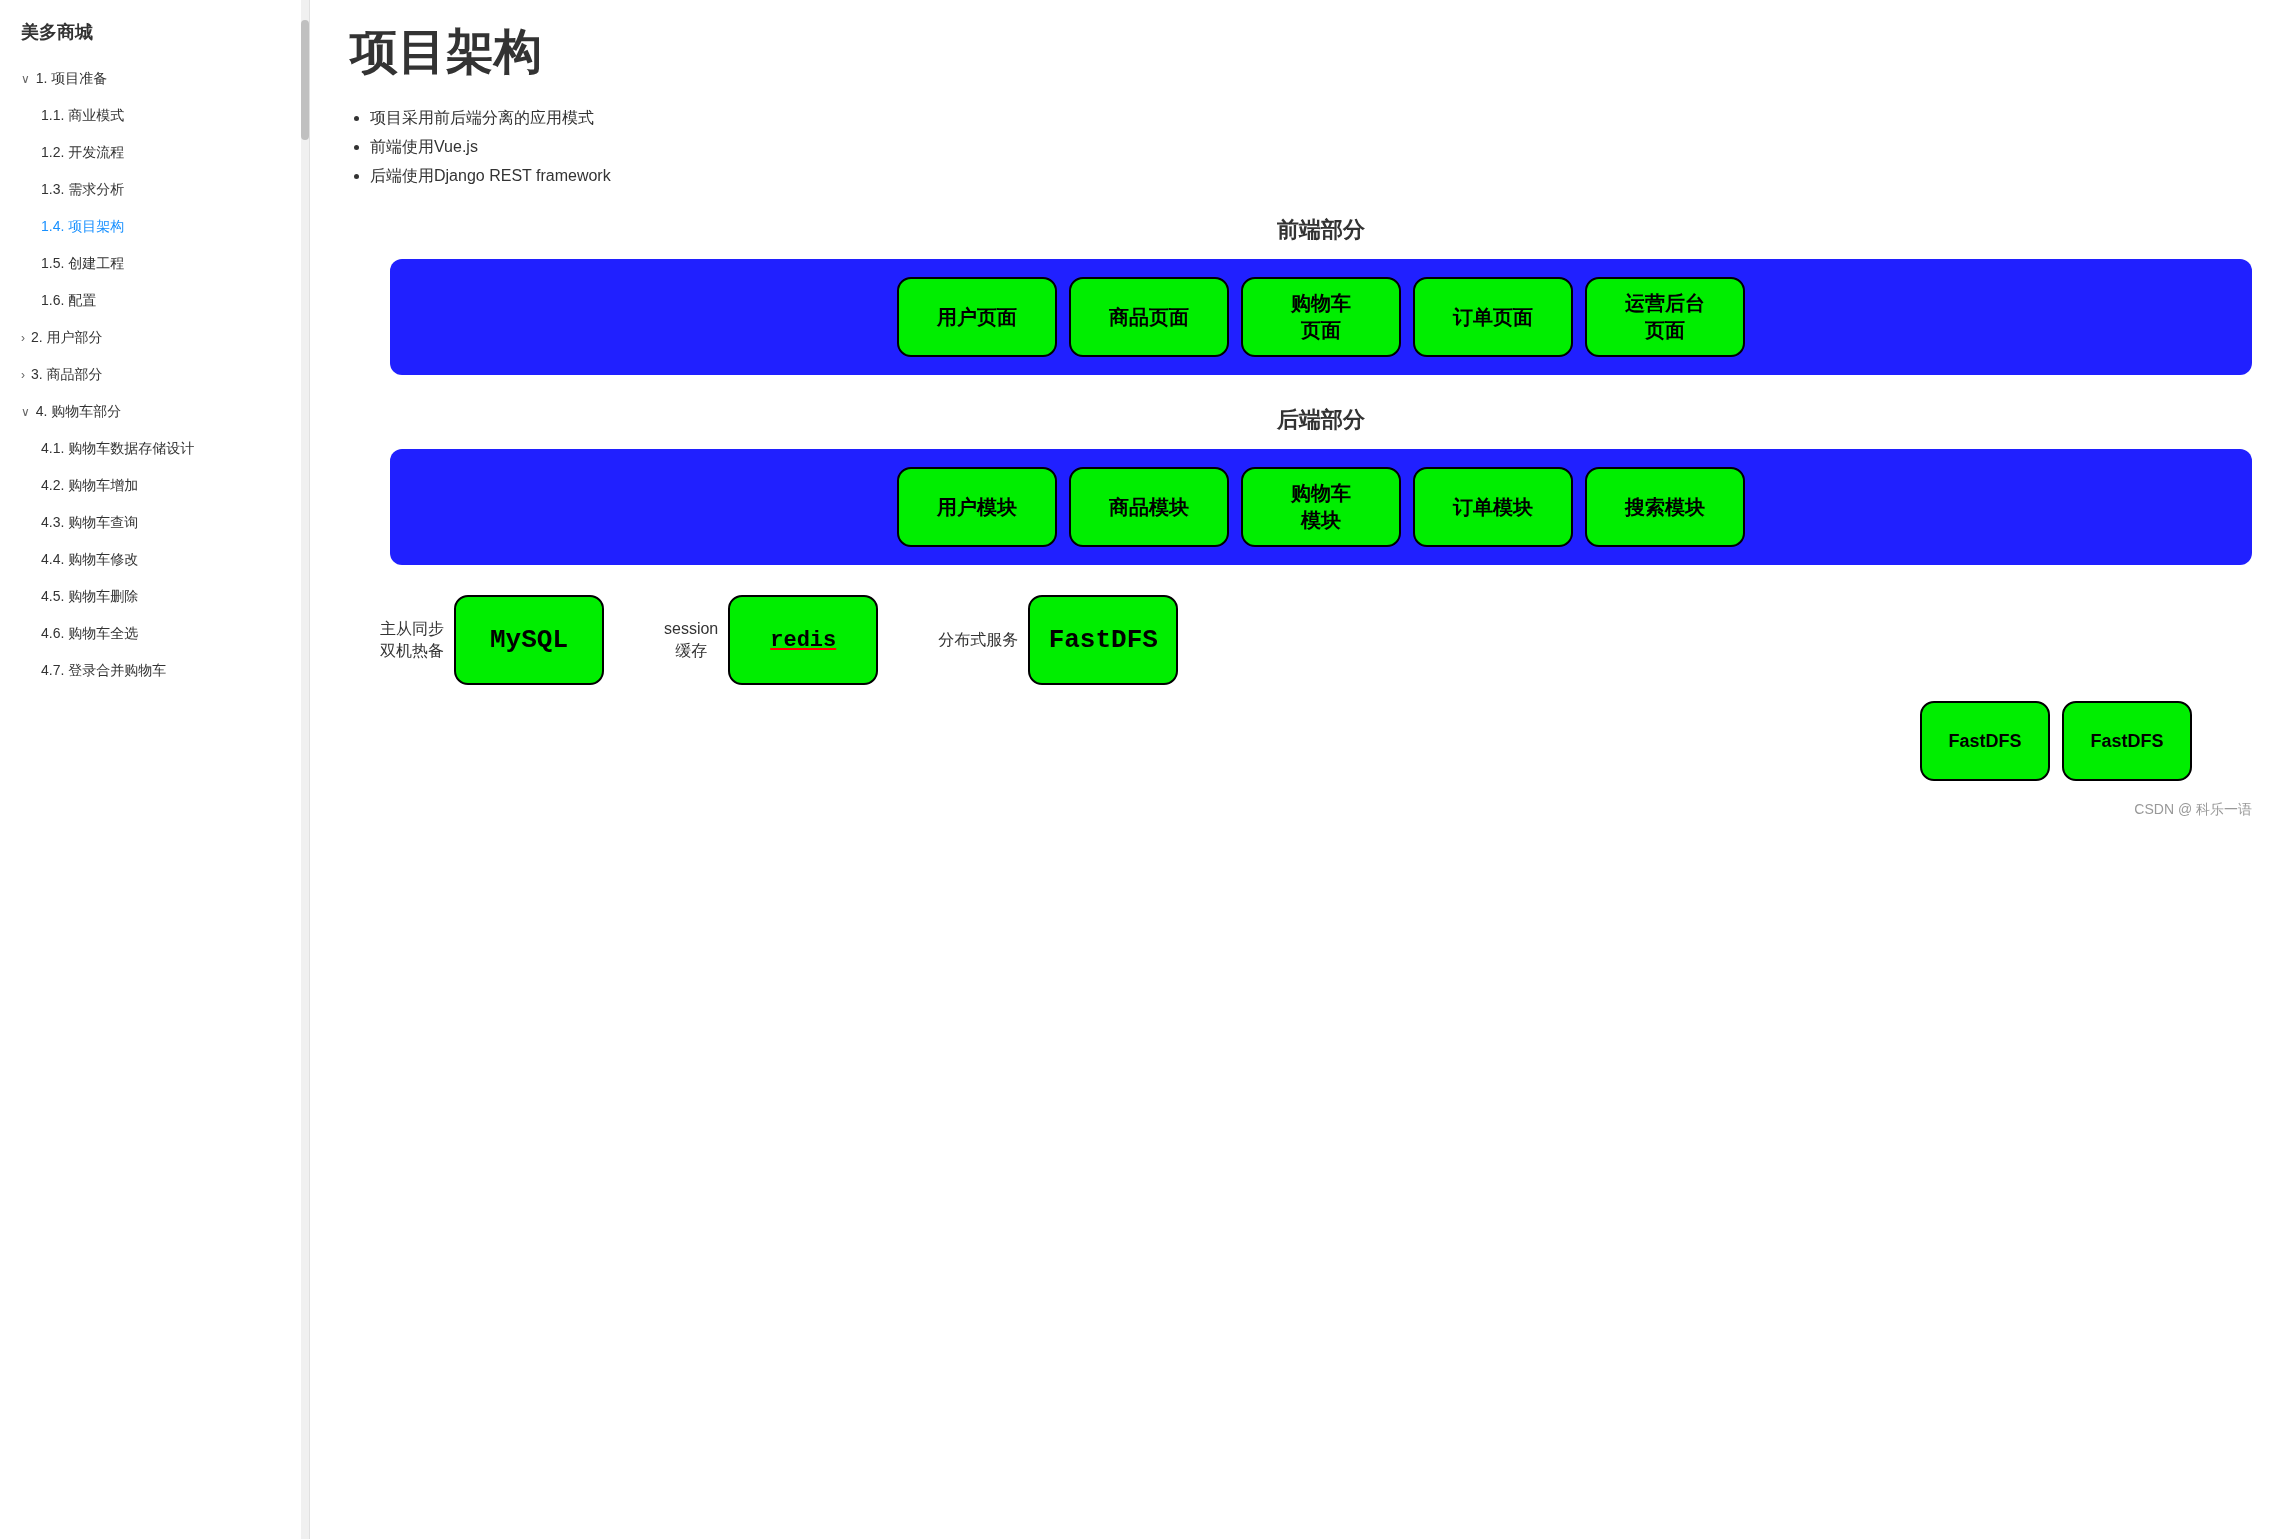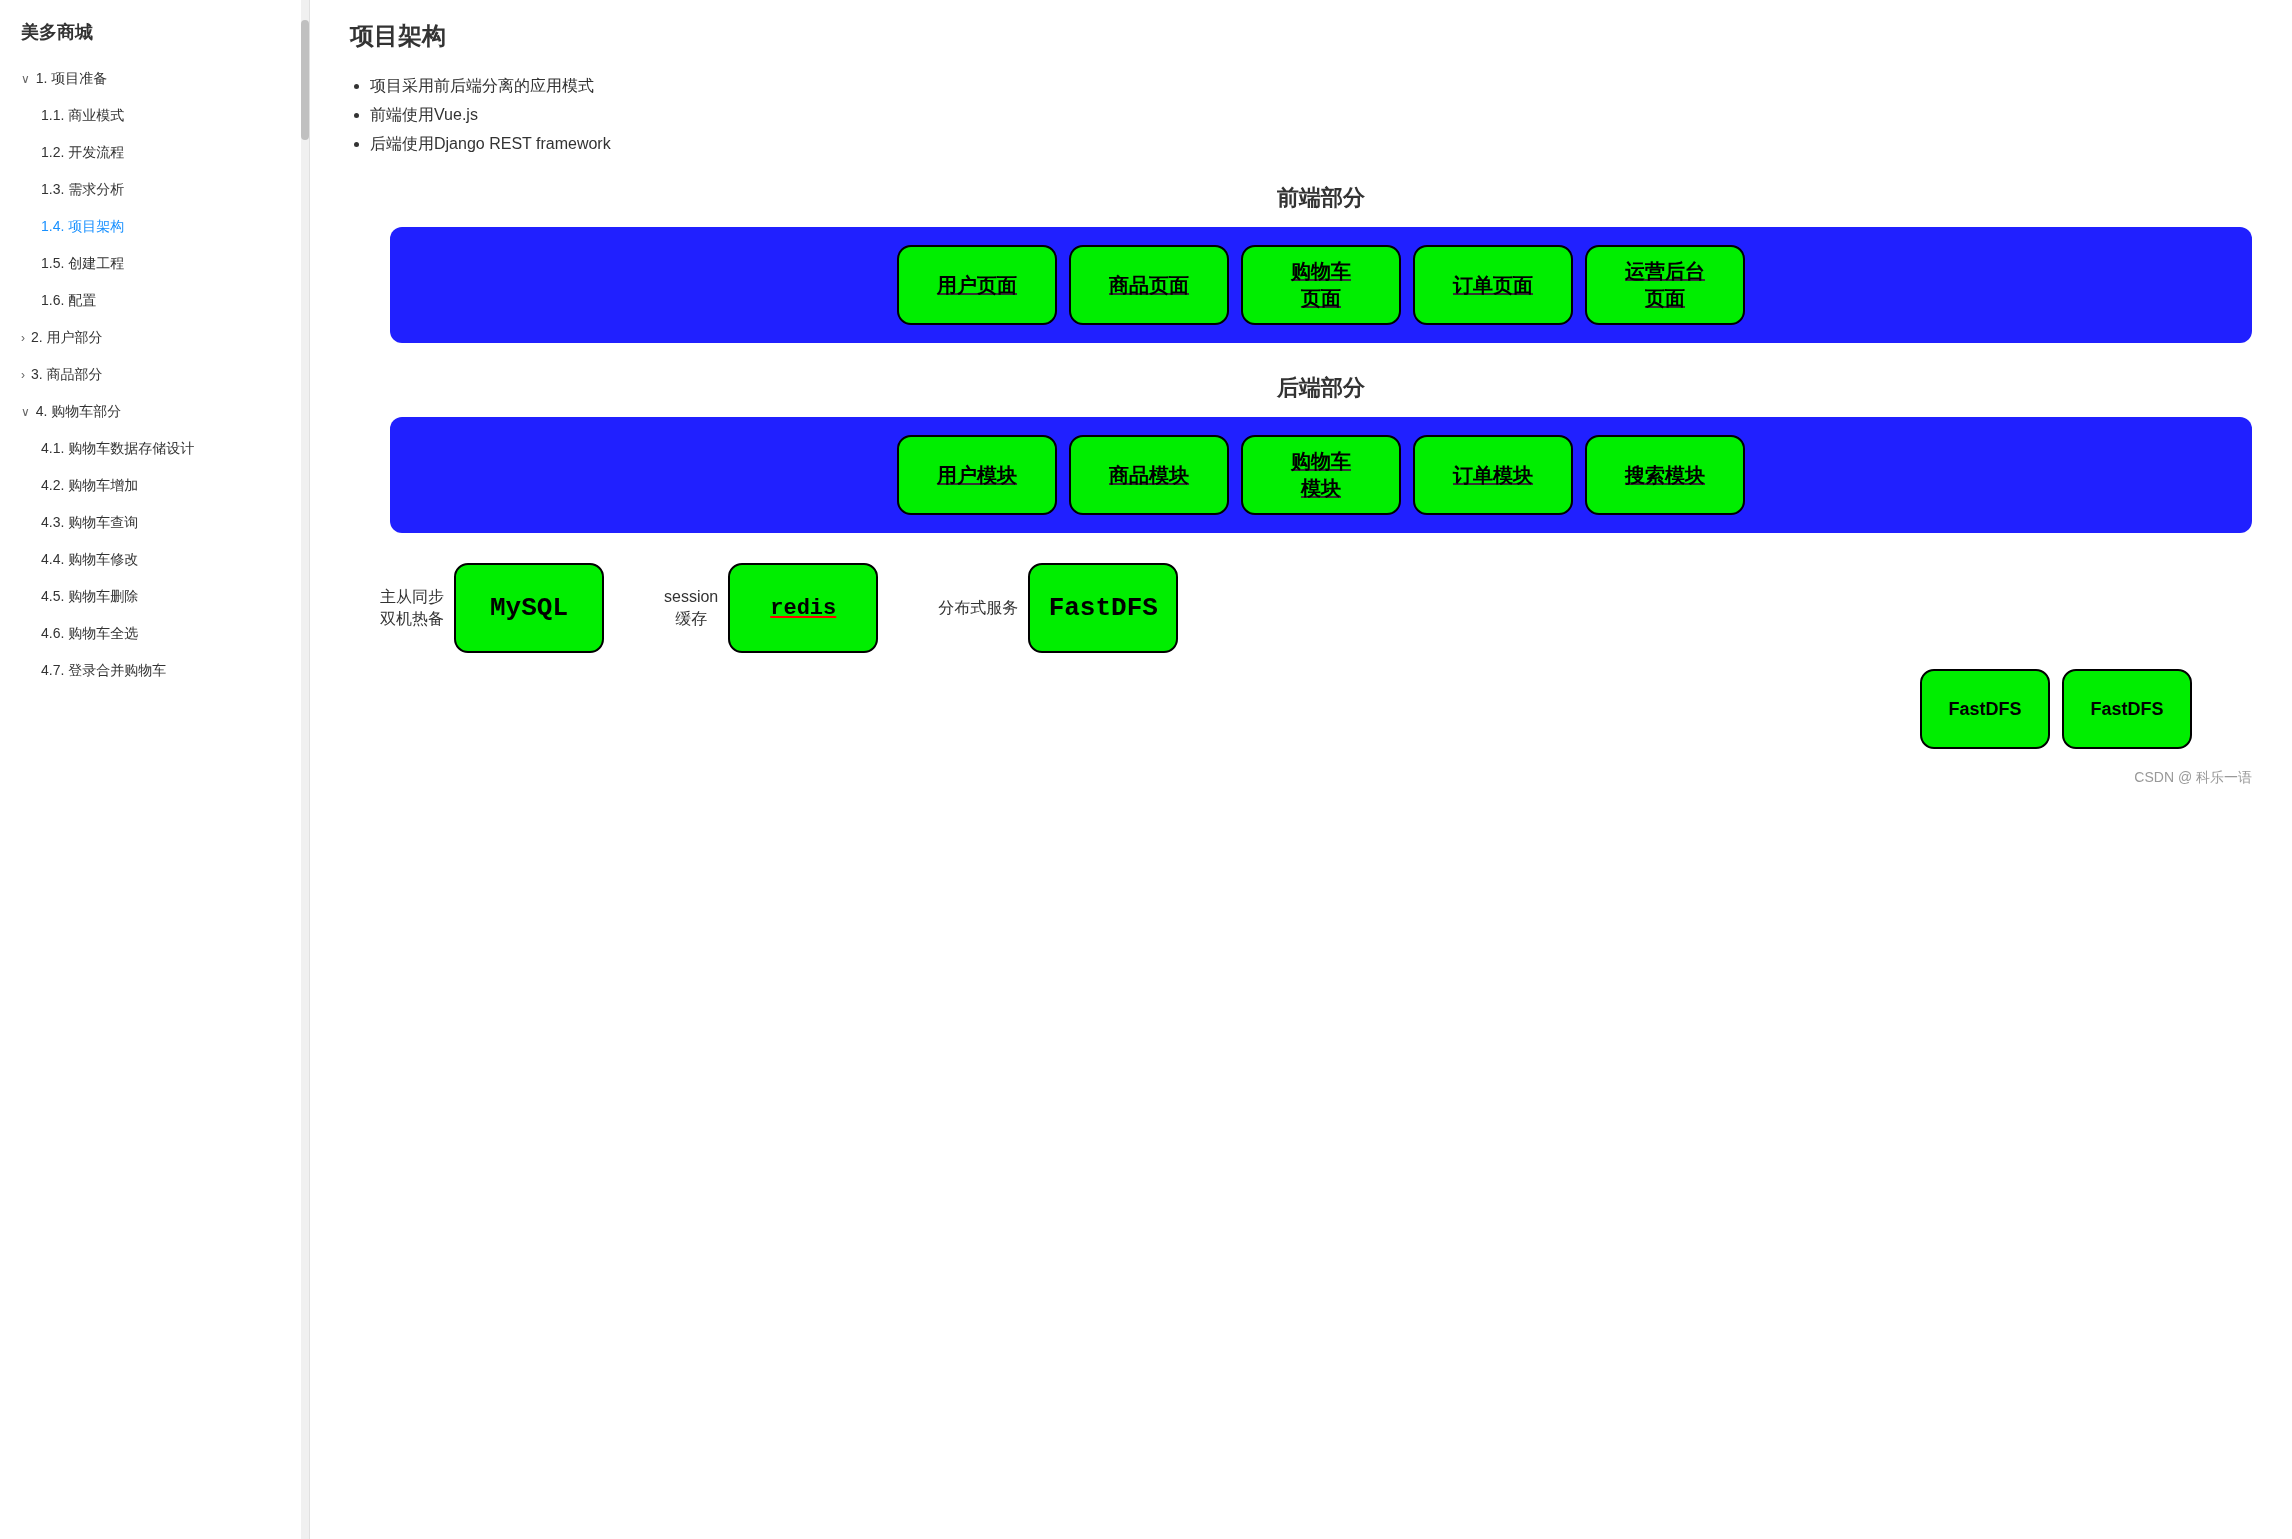--- a/index.html
+++ b/index.html
@@ -71,21 +71,21 @@
 
     
     .main {
       flex: 1;
       overflow-y: auto;
       padding: 20px 40px 40px 40px;
       background: #fff;
     }
 
     .page-title {
-      font-size: 24px;
+      font-size: 48px;
       font-weight: bold;
       color: #333;
       margin-bottom: 24px;
     }
 
     .bullet-list {
       margin-bottom: 28px;
       padding-left: 20px;
     }
     .bullet-list li {
@@ -110,21 +110,20 @@
     }
 
     .arch-box {
       background: #2020ff;
       border-radius: 12px;
       padding: 18px 18px;
       display: flex;
       gap: 12px;
       justify-content: center;
       margin-bottom: 30px;
-      text-decoration: underline;
     }
 
     .arch-card {
       background: #00ee00;
       border-radius: 14px;
       border: 2px solid #000;
       min-width: 120px;
       min-height: 80px;
       display: flex;
       align-items: center;

